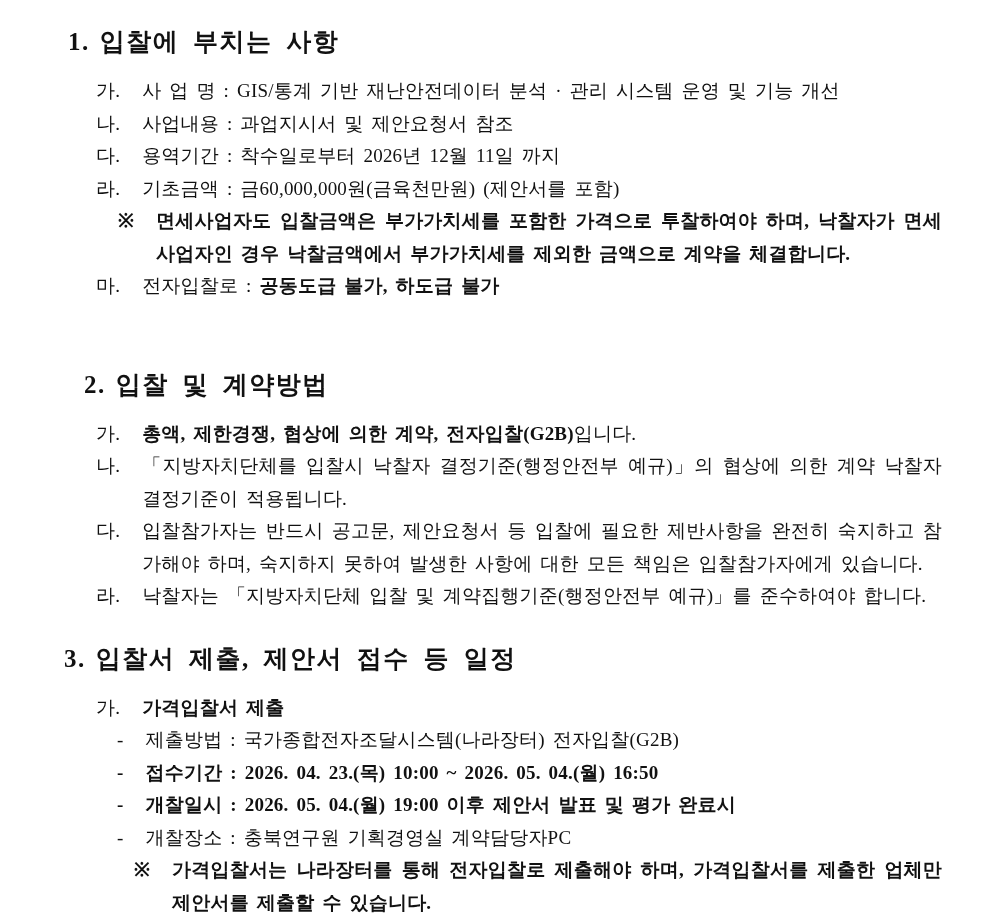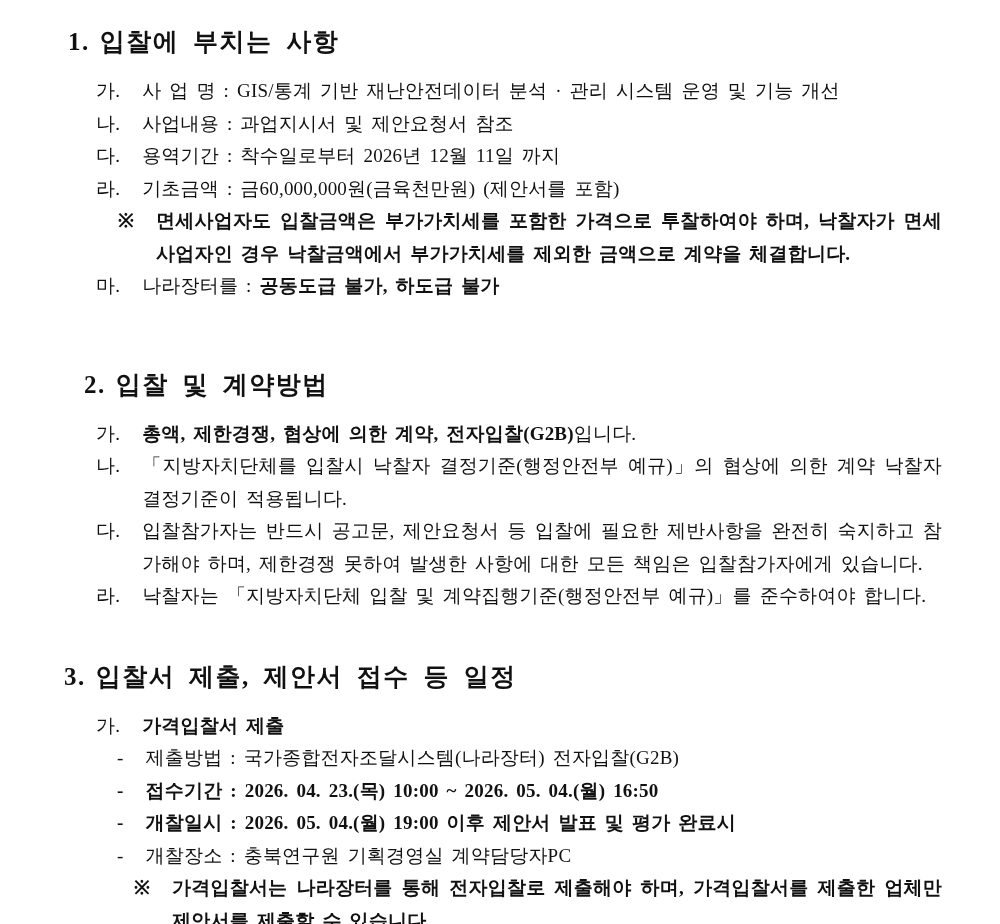--- a/index.html
+++ b/index.html
@@ -20,21 +20,21 @@
     font-weight: bold;
     font-size: 25px;
     letter-spacing: 1.5px;
     line-height: 36px;
     margin: 0 0 15px 4px;
     word-spacing: 6px;
     white-space: nowrap;
   }
   .sec-h .num { margin-right: 10px; }
   .sec2 .sec-h { margin-left: 20px; margin-top: 64px; }
-  .sec3 .sec-h { margin-left: 0px; margin-top: 46px; }
+  .sec3 .sec-h { margin-left: 0px; margin-top: 28px; }
   .row {
     display: flex;
     font-size: 19px;
     line-height: 32.5px;
     letter-spacing: 0.2px;
   }
   .lbl {
     white-space: pre;
     margin-right: 10px;
     flex: 0 0 auto;
@@ -75,39 +75,39 @@
     <div class="row ind-item">
       <span class="lbl">라.</span>
       <span class="txt"><span>기초금액 : 금60,000,000원(금육천만원) (제안서를 포함)</span></span>
     </div>
     <div class="row ind-note b">
       <span class="lbl">※</span>
       <span class="txt"><span class="b">면세사업자도 입찰금액은 부가가치세를 포함한 가격으로 투찰하여야 하며, 낙찰자가 면세사업자인 경우 낙찰금액에서 부가가치세를 제외한 금액으로 계약을 체결합니다.</span></span>
     </div>
     <div class="row ind-item">
       <span class="lbl">마.</span>
-      <span class="txt"><span>나라장터를 : </span><span class="b">공동도급 불가, 하도급 불가</span></span>
+      <span class="txt"><span>전자입찰로 : </span><span class="b">공동도급 불가, 하도급 불가</span></span>
     </div>
   </div>
 
   <div class="sec sec2">
     <div class="sec-h">
       <span class="num">2.</span><span>입찰 및 계약방법</span>
     </div>
     <div class="row ind-item">
       <span class="lbl">가.</span>
       <span class="txt"><span class="b">총액, 제한경쟁, 협상에 의한 계약, 전자입찰(G2B)</span><span>입니다.</span></span>
     </div>
     <div class="row ind-item">
       <span class="lbl">나.</span>
       <span class="txt"><span>「지방자치단체를 입찰시 낙찰자 결정기준(행정안전부 예규)」의 협상에 의한 계약 낙찰자 결정기준이 적용됩니다.</span></span>
     </div>
     <div class="row ind-item">
       <span class="lbl">다.</span>
-      <span class="txt"><span>입찰참가자는 반드시 공고문, 제안요청서 등 입찰에 필요한 제반사항을 완전히 숙지하고 참가해야 하며, 제한경쟁 못하여 발생한 사항에 대한 모든 책임은 입찰참가자에게 있습니다.</span></span>
+      <span class="txt"><span>입찰참가자는 반드시 공고문, 제안요청서 등 입찰에 필요한 제반사항을 완전히 숙지하고 참가해야 하며, 숙지하지 못하여 발생한 사항에 대한 모든 책임은 입찰참가자에게 있습니다.</span></span>
     </div>
     <div class="row ind-item">
       <span class="lbl">라.</span>
       <span class="txt"><span>낙찰자는 「지방자치단체 입찰 및 계약집행기준(행정안전부 예규)」를 준수하여야 합니다.</span></span>
     </div>
   </div>
 
   <div class="sec sec3">
     <div class="sec-h">
       <span class="num">3.</span><span>입찰서 제출, 제안서 접수 등 일정</span>

